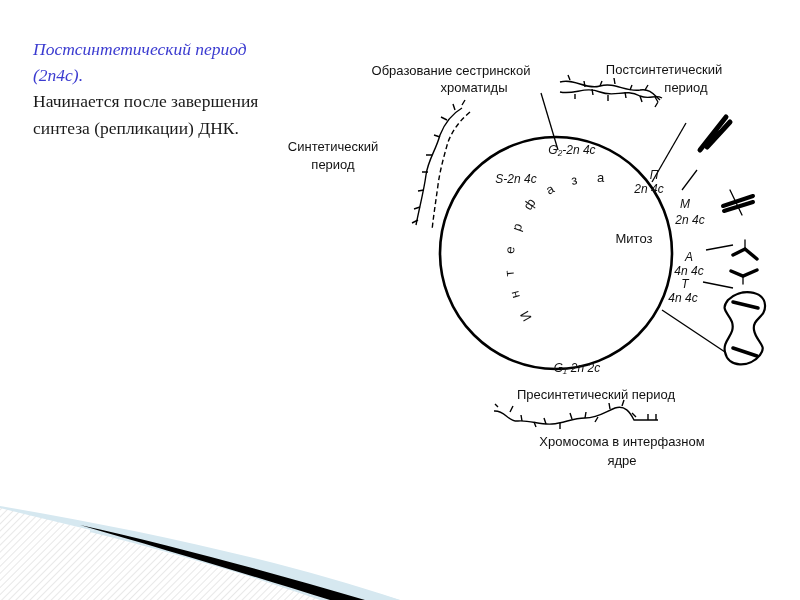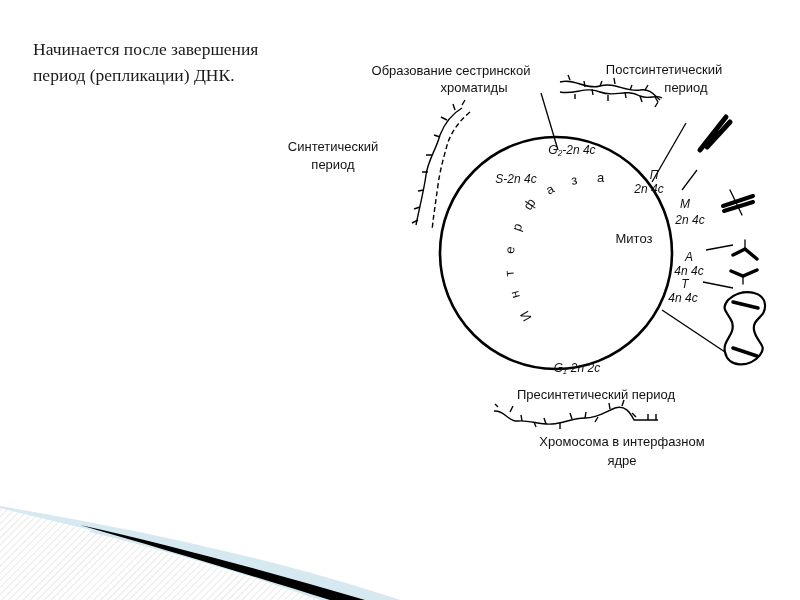--- a/index.html
+++ b/index.html
@@ -17,21 +17,22 @@
   .diagram { position: absolute; left: 0; top: 0; width: 800px; height: 600px; z-index: 1; }
   .diagram text { font-family: "Liberation Sans", "DejaVu Sans", sans-serif; fill: #111; }
   .decor { position: absolute; left: 0; top: 0; width: 800px; height: 600px; z-index: 3; pointer-events: none; }
 </style>
 </head>
 <body>
 
 <div class="slide">
 
   <div class="text-block">
-    <span class="para">Начинается после завершения период (репликации) ДНК.</span>
+    <span class="heading">Постсинтетический период (2n4c).</span>
+    <span class="para">Начинается после завершения синтеза (репликации) ДНК.</span>
     <span class="gap"></span>
   </div>
 
   <svg class="diagram" viewBox="0 0 800 600" xmlns="http://www.w3.org/2000/svg">
 
     <circle cx="556" cy="253" r="116" fill="none" stroke="#000" stroke-width="2.6"></circle>
 
     <g stroke="#000" stroke-width="1.3">
       <line x1="541" y1="93" x2="558" y2="150"></line>
       <line x1="686" y1="123" x2="652" y2="182"></line>

